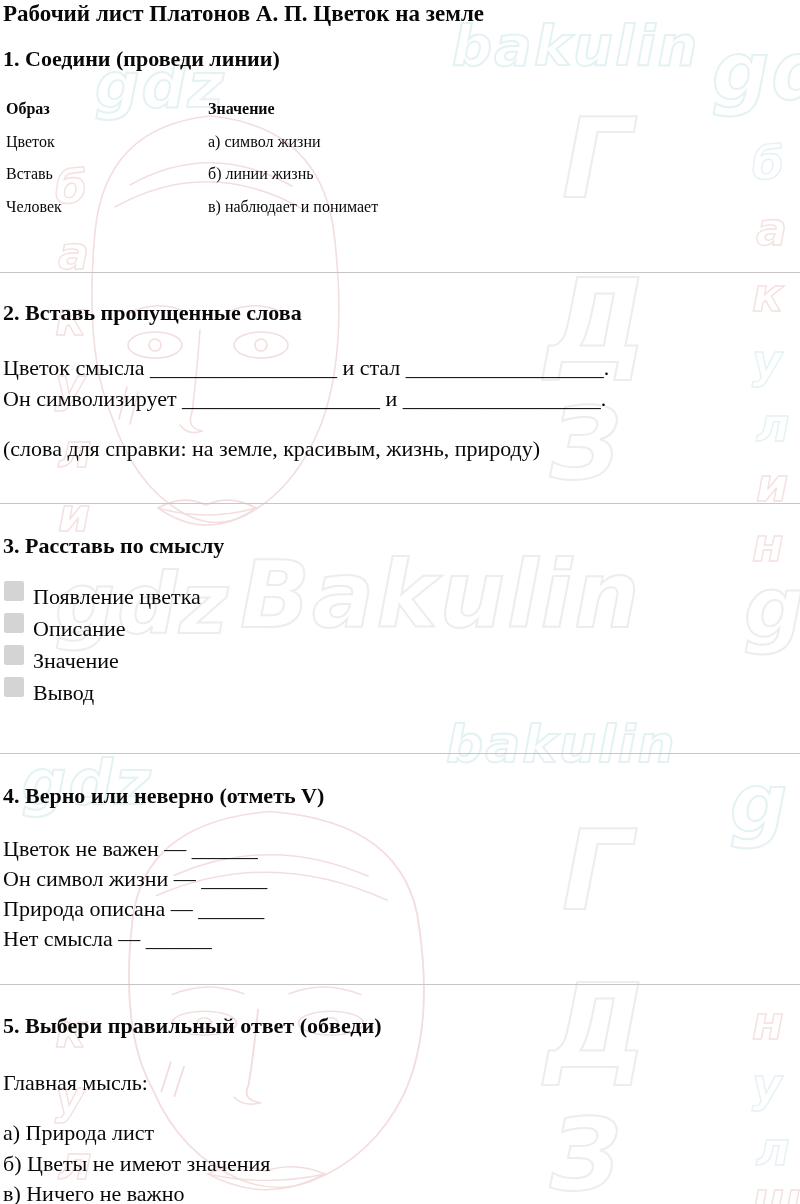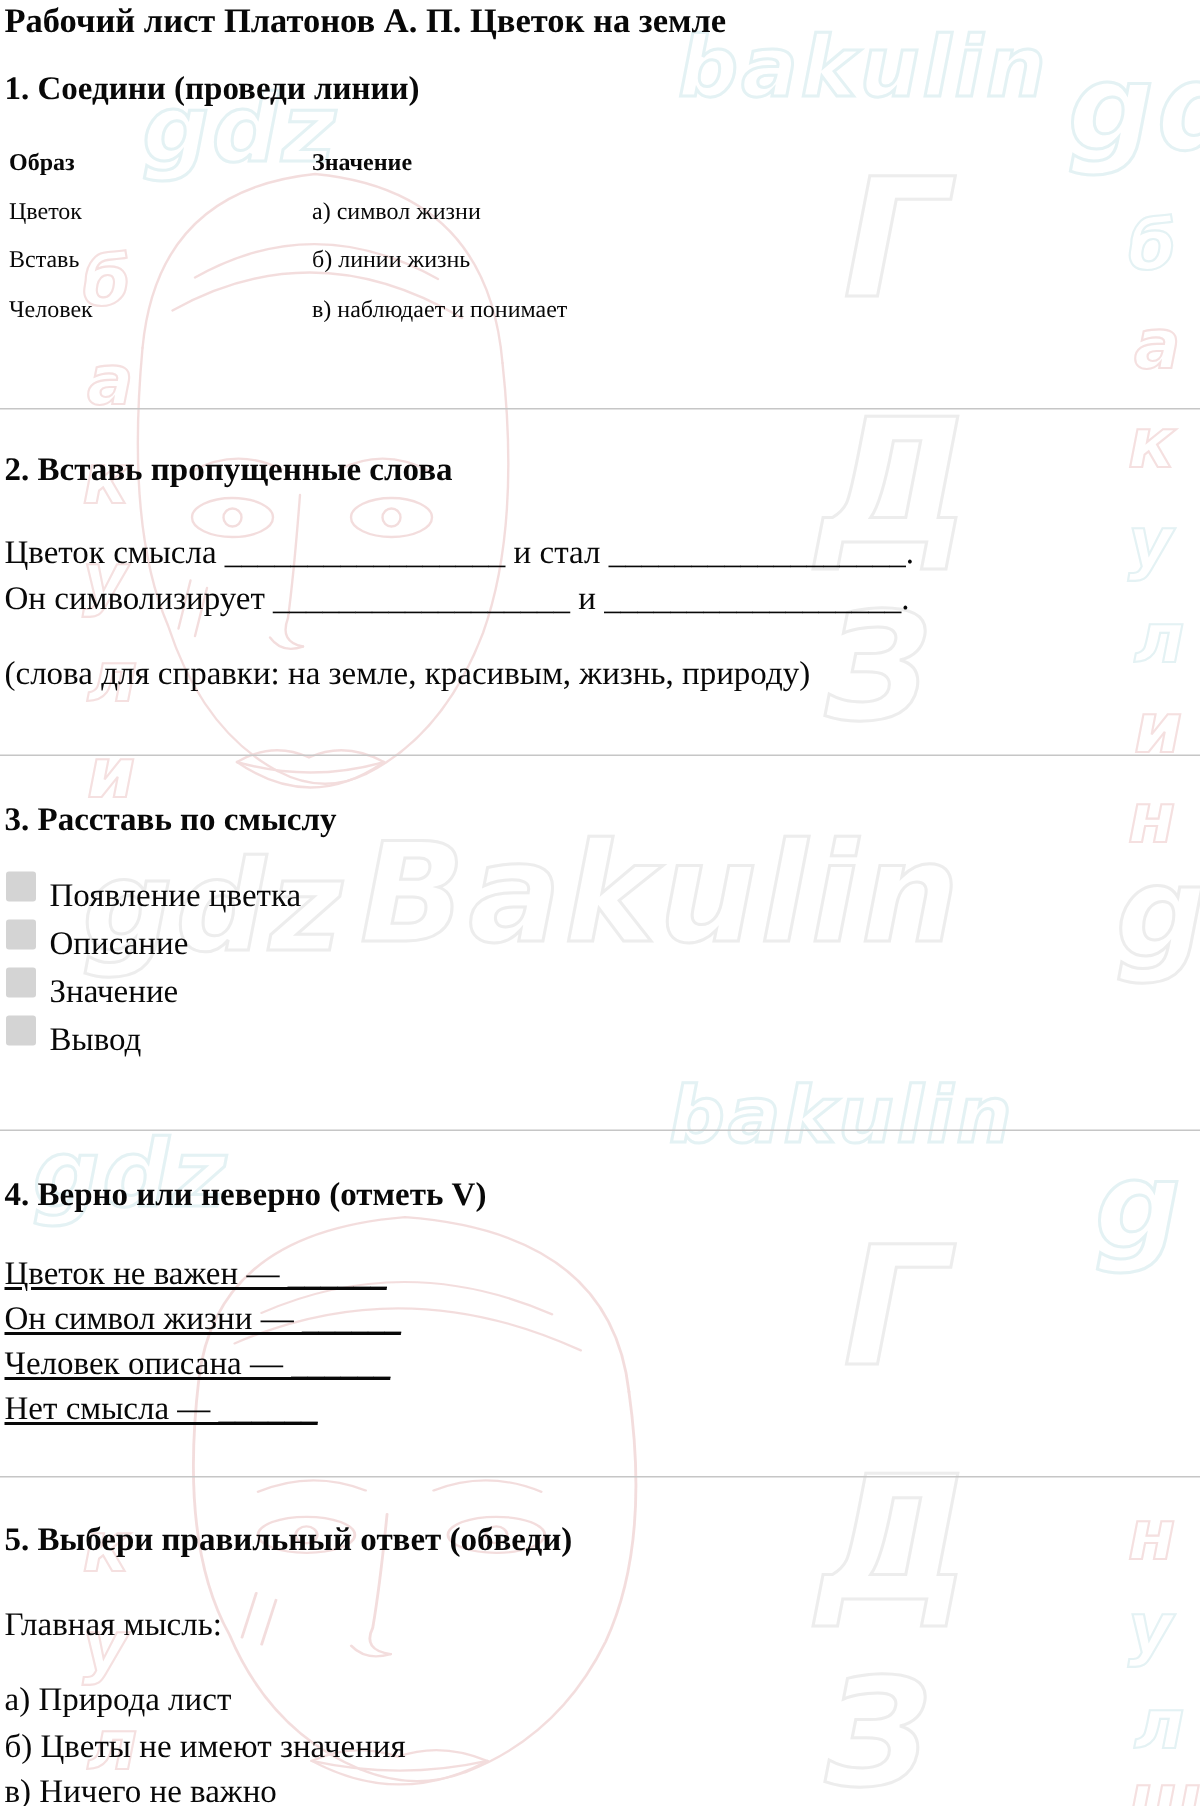--- a/index.html
+++ b/index.html
@@ -51,21 +51,21 @@
   
   .s2-l1{top:355px;}
   .s2-l2{top:386px;}
   .s2-hint{top:436px;}
   
   .s3-item{position:absolute;left:4px;display:flex;align-items:flex-start;}
   .s3-box{width:20px;height:20px;border-radius:2px;background:var(--checkbox);flex:0 0 auto;margin-right:9px;}
   .s3-label{font-size:22px;line-height:1.1;margin-top:4px;text-align:center;}
   
   .s4-lines{top:836px;}
-  .s4-lines div{height:30px;text-decoration:underline;}
+  .s4-lines div{height:30px;}
   
   .s5-prompt{top:1070px;}
   .s5-options{top:1120px;}
   .s5-options div{height:30.5px;}
   .divider{position:absolute;left:0;width:800px;border-top:1px solid var(--divider);height:0;}
   .d1{top:272px;}.d2{top:503px;}.d3{top:753px;}.d4{top:984px;}
 </style>
 </head>
 <body>
 
@@ -199,21 +199,21 @@
       <span class="s3-box"></span>
       <span class="s3-label">Вывод</span>
     </div>
 
     <div class="divider d3"></div>
 
     <div class="abs sec-h h-s4">4. Верно или неверно (отметь V)</div>
     <div class="abs body-line s4-lines">
       <div>Цветок не важен — ______</div>
       <div>Он символ жизни — ______</div>
-      <div>Человек описана — ______</div>
+      <div>Природа описана — ______</div>
       <div>Нет смысла — ______</div>
     </div>
 
     <div class="divider d4"></div>
 
     <div class="abs sec-h h-s5">5. Выбери правильный ответ (обведи)</div>
     <div class="abs body-line s5-prompt">Главная мысль:</div>
     <div class="abs body-line s5-options">
       <div>а) Природа лист</div>
       <div>б) Цветы не имеют значения</div>

